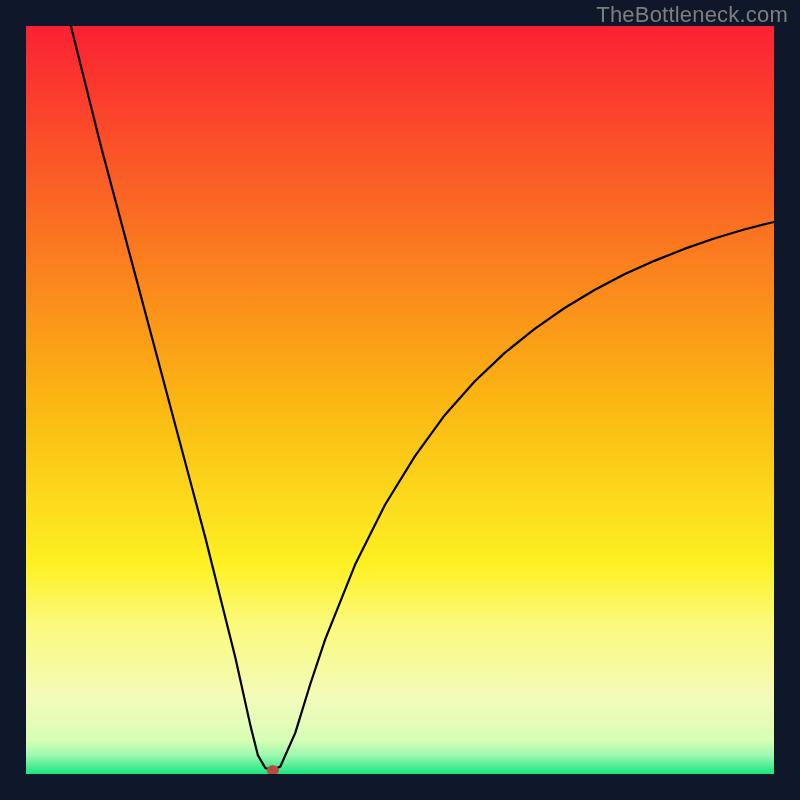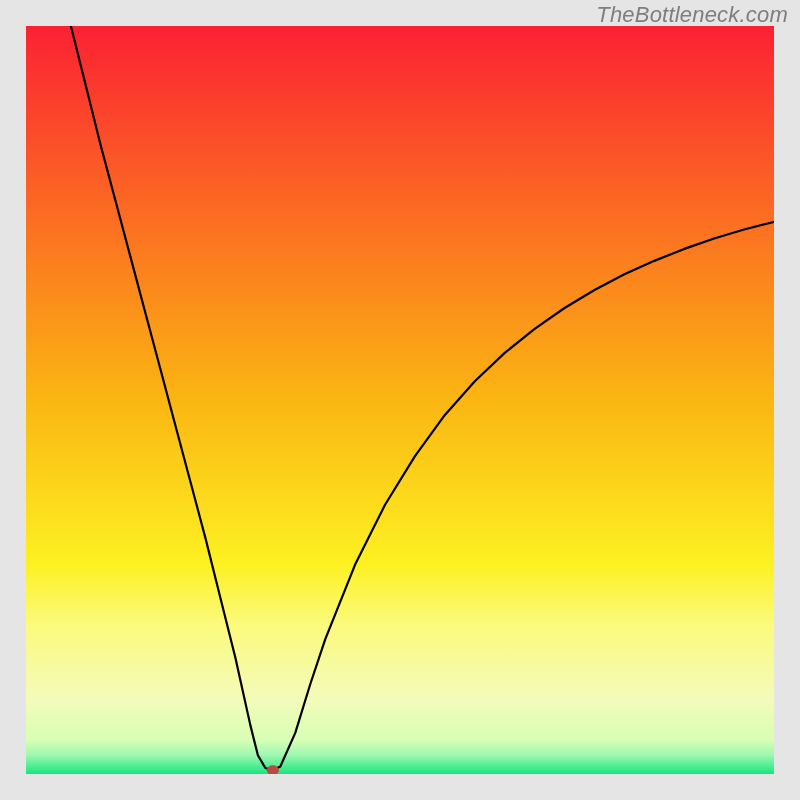--- a/index.html
+++ b/index.html
@@ -8,22 +8,21 @@
     width: 800px;
     height: 800px;
     overflow: hidden;
     background: #000;
     font-family: Arial, Helvetica, sans-serif;
   }
   .outer {
     position: relative;
     width: 800px;
     height: 800px;
-    background: #e5e5e5;
-    font-style: italic;
+    background: #0f172a;
   }
   .watermark {
     position: absolute;
     top: 2px;
     right: 12px;
     color: #7e7e7e;
     font-size: 22px;
     font-weight: 500;
     letter-spacing: 0.2px;
     z-index: 10;

